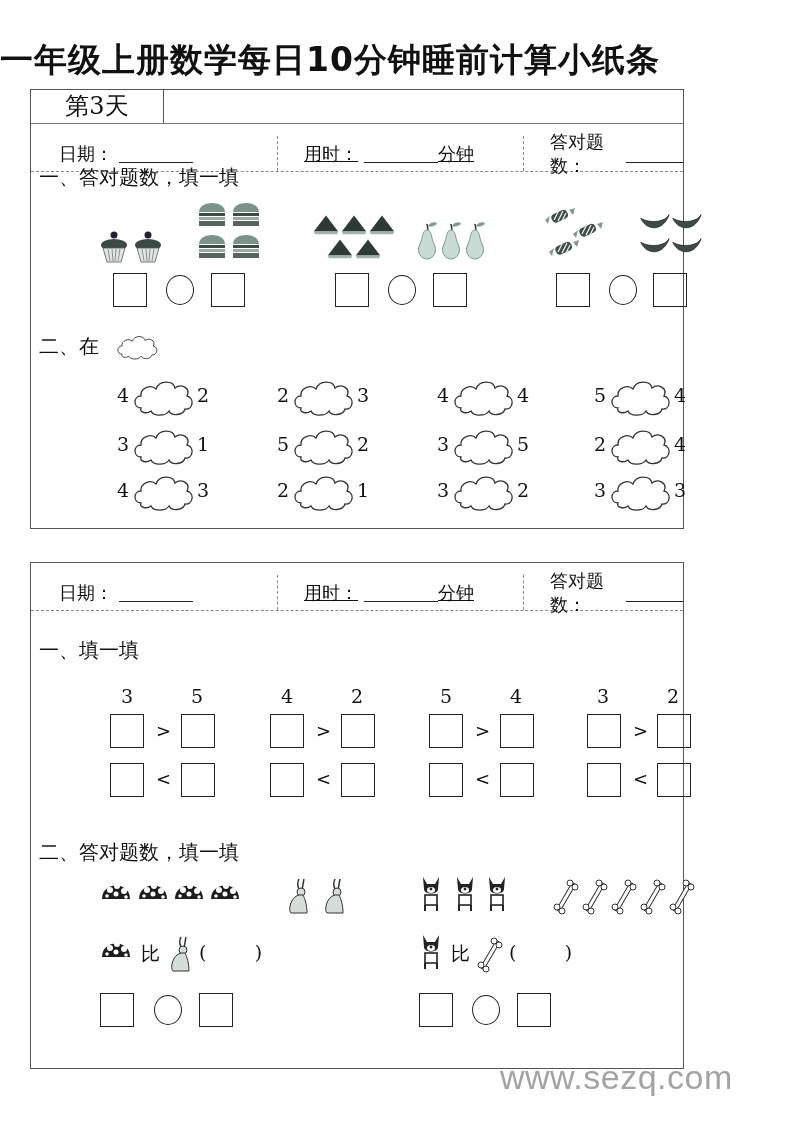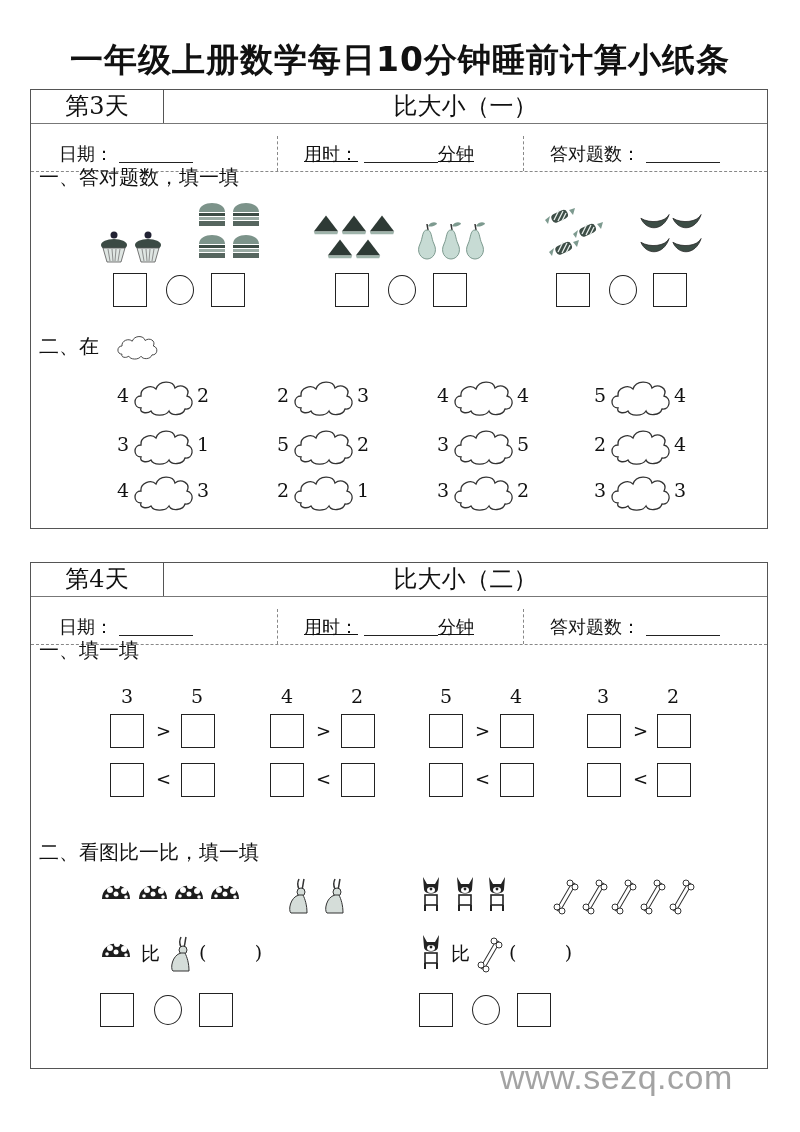--- a/index.html
+++ b/index.html
@@ -1,18 +1,18 @@
 <!DOCTYPE html>
 <html><head>
 <meta charset="utf-8">
 <style>
   html,body{margin:0;padding:0;background:#fff;}
   body{width:800px;height:1132px;position:relative;overflow:hidden;font-family:"DejaVu Serif","Liberation Serif",serif;color:#111;}
-  .title{position:absolute;left:0;top:38px;width:800px;text-align:center;font-size:33px;font-weight:bold;letter-spacing:1px;font-family:"DejaVu Sans","Liberation Sans",sans-serif;}
-  .sheet{position:absolute;left:30px;width:738px;border:1.5px solid #555;box-sizing:border-box;}
+  .title{position:absolute;left:0;top:38px;width:800px;font-size:33px;font-weight:bold;letter-spacing:1px;font-family:"DejaVu Sans","Liberation Sans",sans-serif;}
+  .sheet{position:absolute;left:30px;width:654px;border:1.5px solid #555;box-sizing:border-box;}
   .hdr{display:flex;height:33px;border-bottom:1px solid #777;}
   .day{width:132px;border-right:1.5px solid #555;font-size:24px;text-align:center;line-height:33px;}
   .topic{flex:1;text-align:center;font-size:24px;line-height:33px;}
   .meta{display:flex;height:35px;border-bottom:1.5px dashed #888;font-size:18px;margin-top:12px;}
   .meta > div{display:flex;align-items:center;padding-left:26px;}
   .meta .m1{width:247px;border-right:1.5px dashed #888;box-sizing:border-box;padding-left:28px;}
   .meta .m2{width:246px;border-right:1.5px dashed #888;box-sizing:border-box;padding-left:26px;text-decoration:underline;}
   .meta .m3{flex:1;padding-left:26px;}
   .blank{display:inline-block;width:74px;border-bottom:1.5px solid #222;height:18px;margin-left:6px;}
   .sec-title{position:absolute;left:8px;font-size:20px;}
@@ -93,21 +93,20 @@
         <circle cx="9" cy="32" r="3" fill="#fff" stroke="#333" stroke-width="1"></circle>
     </symbol>
   </defs>
 </svg>
 
 <div class="title">一年级上册数学每日10分钟睡前计算小纸条</div>
 
 <div class="sheet" style="top:89px;height:440px;">
   <div class="hdr">
     <div class="day">第3天</div>
-    <div class="topic">比大小（一）</div>
   </div>
   <div class="meta">
     <div class="m1">
         <span>日期：</span>
         <span class="blank"></span>
       </div>
     <div class="m2">
         <span>用时：</span>
         <span class="blank"></span>
         <span>分钟</span>
@@ -260,24 +259,20 @@
     </svg>
   <span class="num" style="left:486px;top:389px">2</span>
   <span class="num" style="left:563px;top:389px">3</span>
   <svg class="cloud" style="left:577px;top:379px">
       <use href="#cloud"></use>
     </svg>
   <span class="num" style="left:643px;top:389px">3</span>
 </div>
 
 <div class="sheet" style="top:562px;height:507px;">
-  <div class="hdr">
-    <div class="day">第4天</div>
-    <div class="topic">比大小（二）</div>
-  </div>
   <div class="meta">
     <div class="m1">
         <span>日期：</span>
         <span class="blank"></span>
       </div>
     <div class="m2">
         <span>用时：</span>
         <span class="blank"></span>
         <span>分钟</span>
       </div>
@@ -318,21 +313,21 @@
 
   <span class="num" style="left:566px;top:122px">3</span>
   <span class="num" style="left:636px;top:122px">2</span>
   <div class="sq" style="left:556px;top:151px"></div>
   <span class="op" style="left:602px;top:157px">&gt;</span>
   <div class="sq" style="left:626px;top:151px"></div>
   <div class="sq" style="left:556px;top:200px"></div>
   <span class="op" style="left:602px;top:205px">&lt;</span>
   <div class="sq" style="left:626px;top:200px"></div>
 
-  <div class="sec-title" style="top:276px;">二、看图比一比，填一填</div>
+  <div class="sec-title" style="top:276px;">二、答对题数，填一填</div>
 
   <svg class="icon" style="left:69px;top:316px" width="32" height="22">
       <use href="#mushroom"></use>
     </svg>
   <svg class="icon" style="left:106px;top:316px" width="32" height="22">
       <use href="#mushroom"></use>
     </svg>
   <svg class="icon" style="left:142px;top:316px" width="32" height="22">
       <use href="#mushroom"></use>
     </svg>

